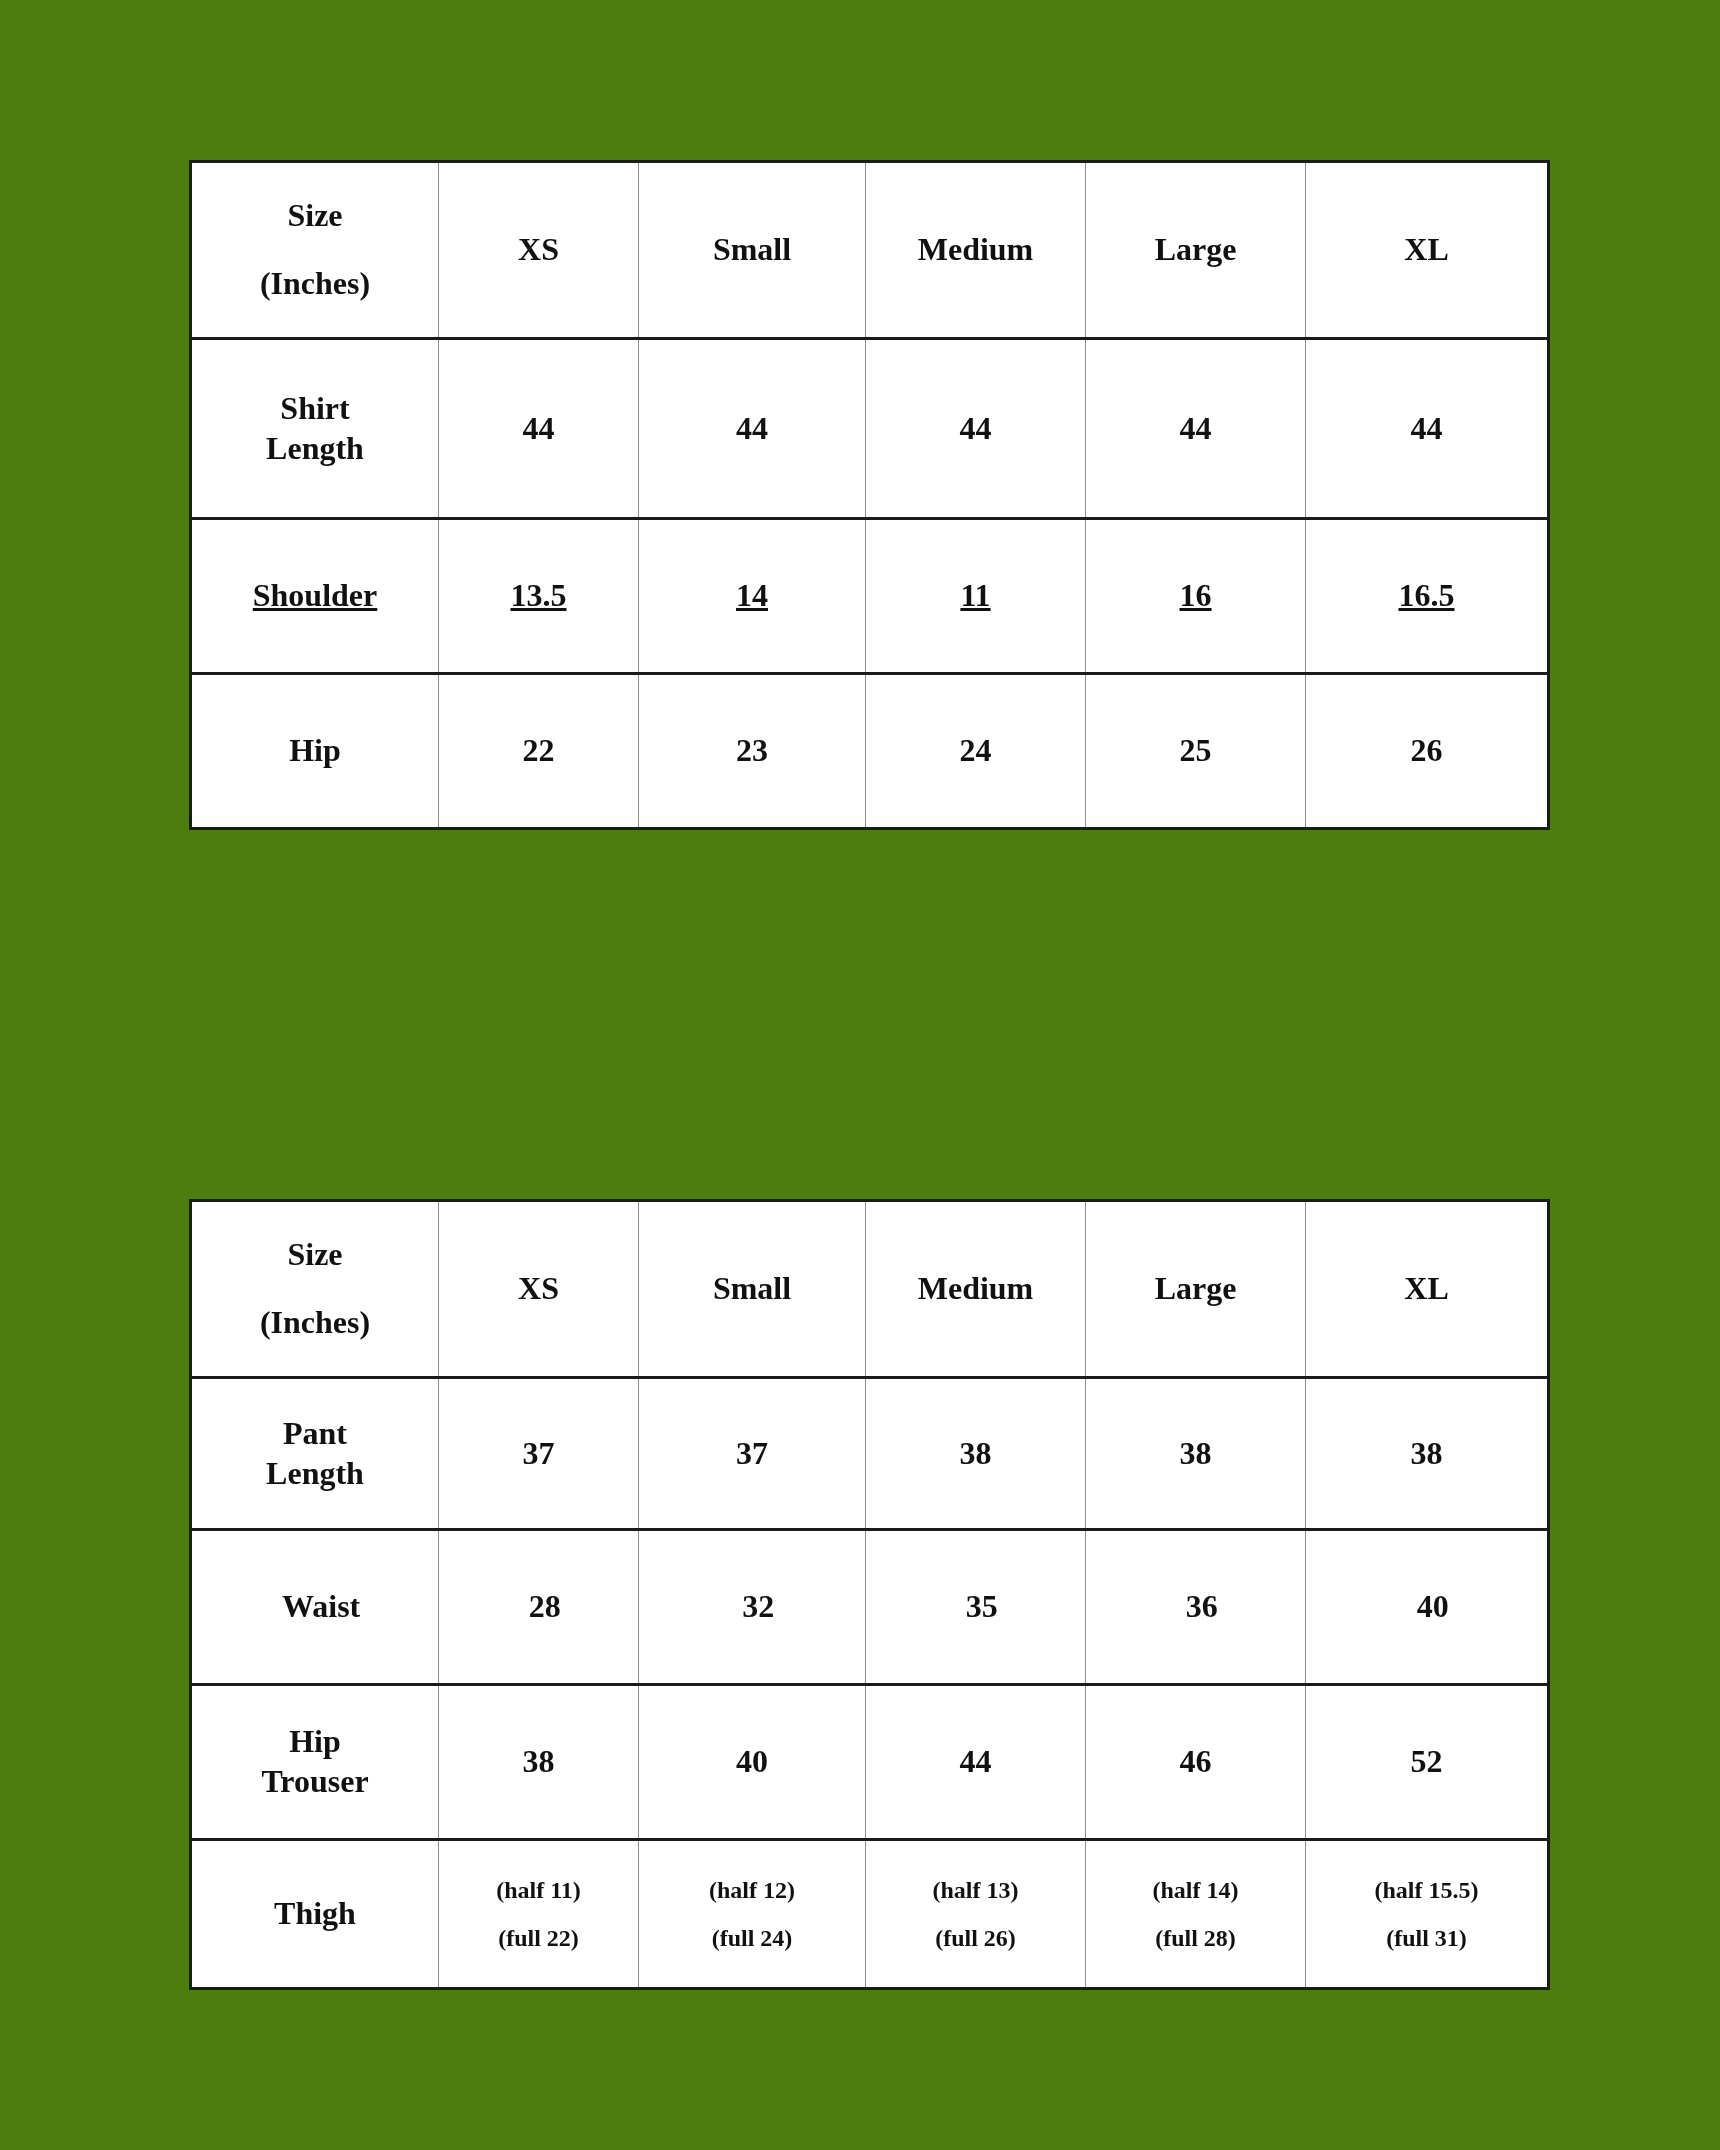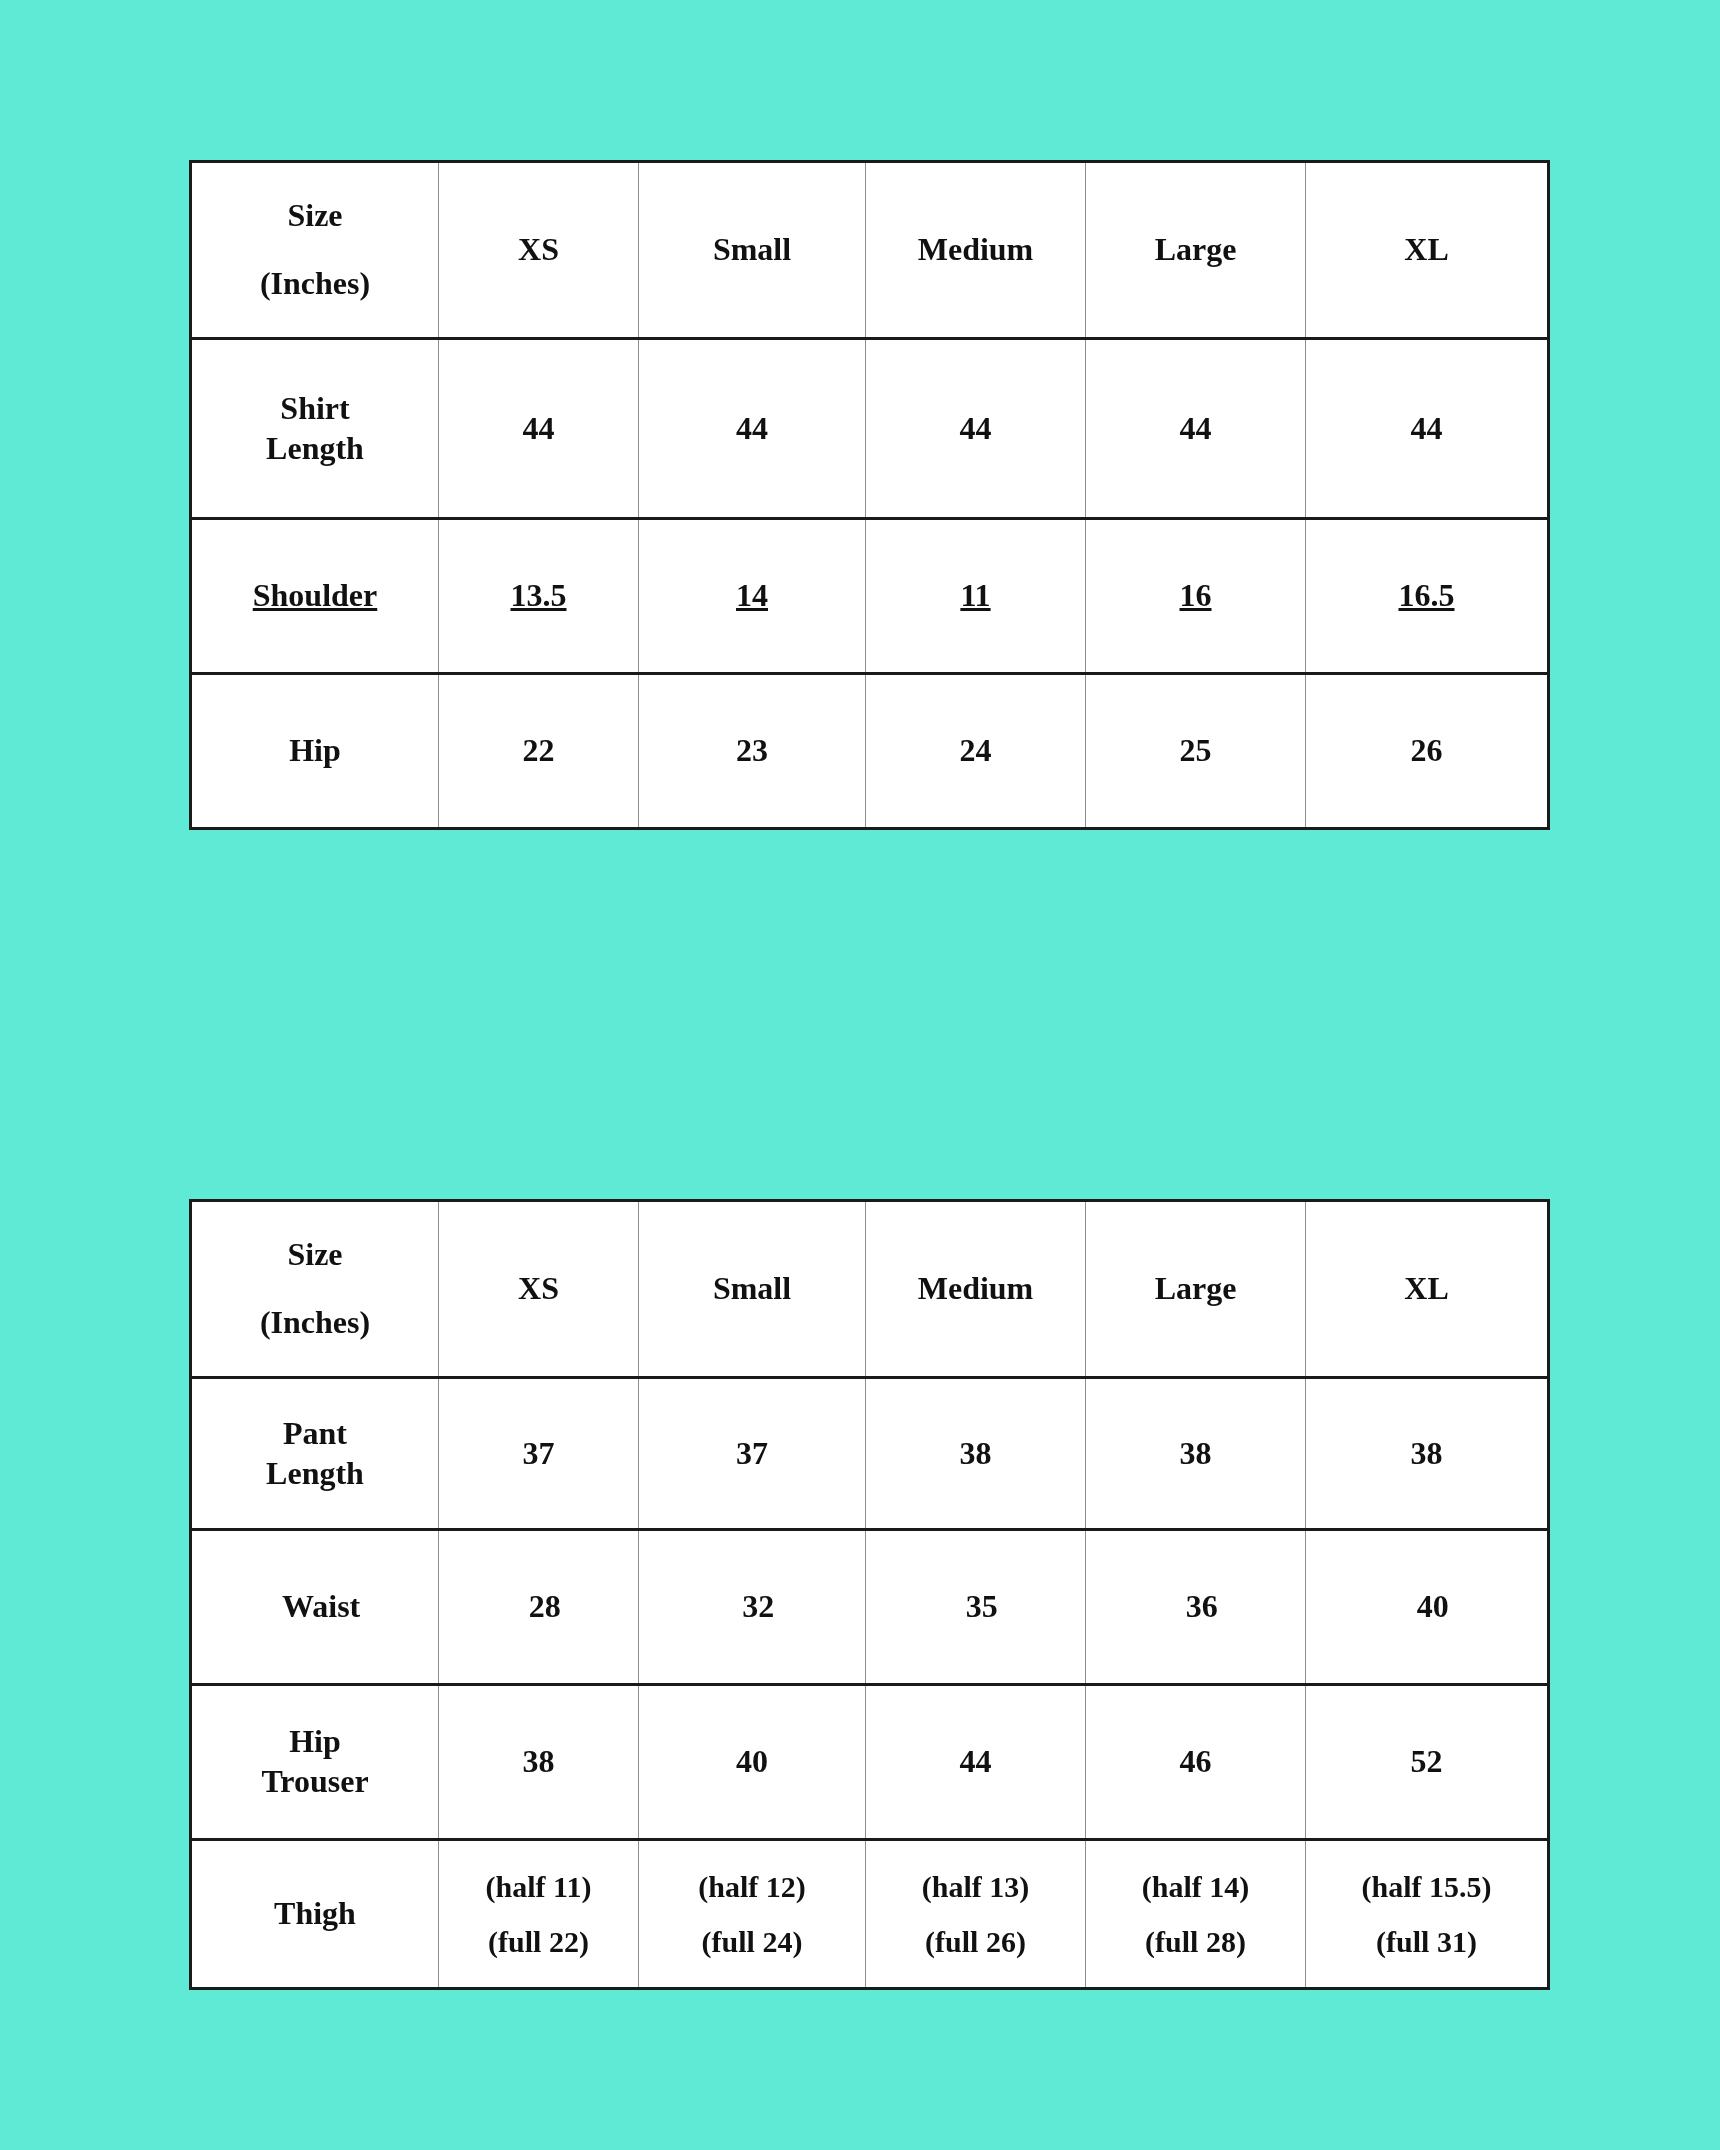--- a/index.html
+++ b/index.html
@@ -14,21 +14,21 @@
     color: #111111;
     position: relative;
     overflow: hidden;
   }
 
   .sheet {
     position: absolute;
     left: 0; top: 0;
     width: 1721px;
     height: 2151px;
-    background: #5eead4;
+    background: #4d7c0f;
   }
 
   .size-table {
     position: absolute;
     border-collapse: collapse;
     table-layout: fixed;
     background: #ffffff;
   }
 
   
@@ -104,21 +104,21 @@
   #table-pant .row-r2 td { height: 152px; }
   #table-pant .row-r3 td { height: 146px; }
 
   
   .thigh-stack {
     display: flex;
     flex-direction: column;
     justify-content: center;
     align-items: center;
     gap: 19px;
-    font-size: 30px;
+    font-size: 24px;
   }
   .thigh-line { white-space: nowrap; }
 </style>
 </head>
 <body>
 
 <div class="sheet">
 
   <table class="size-table" id="table-shirt">
     <colgroup>

